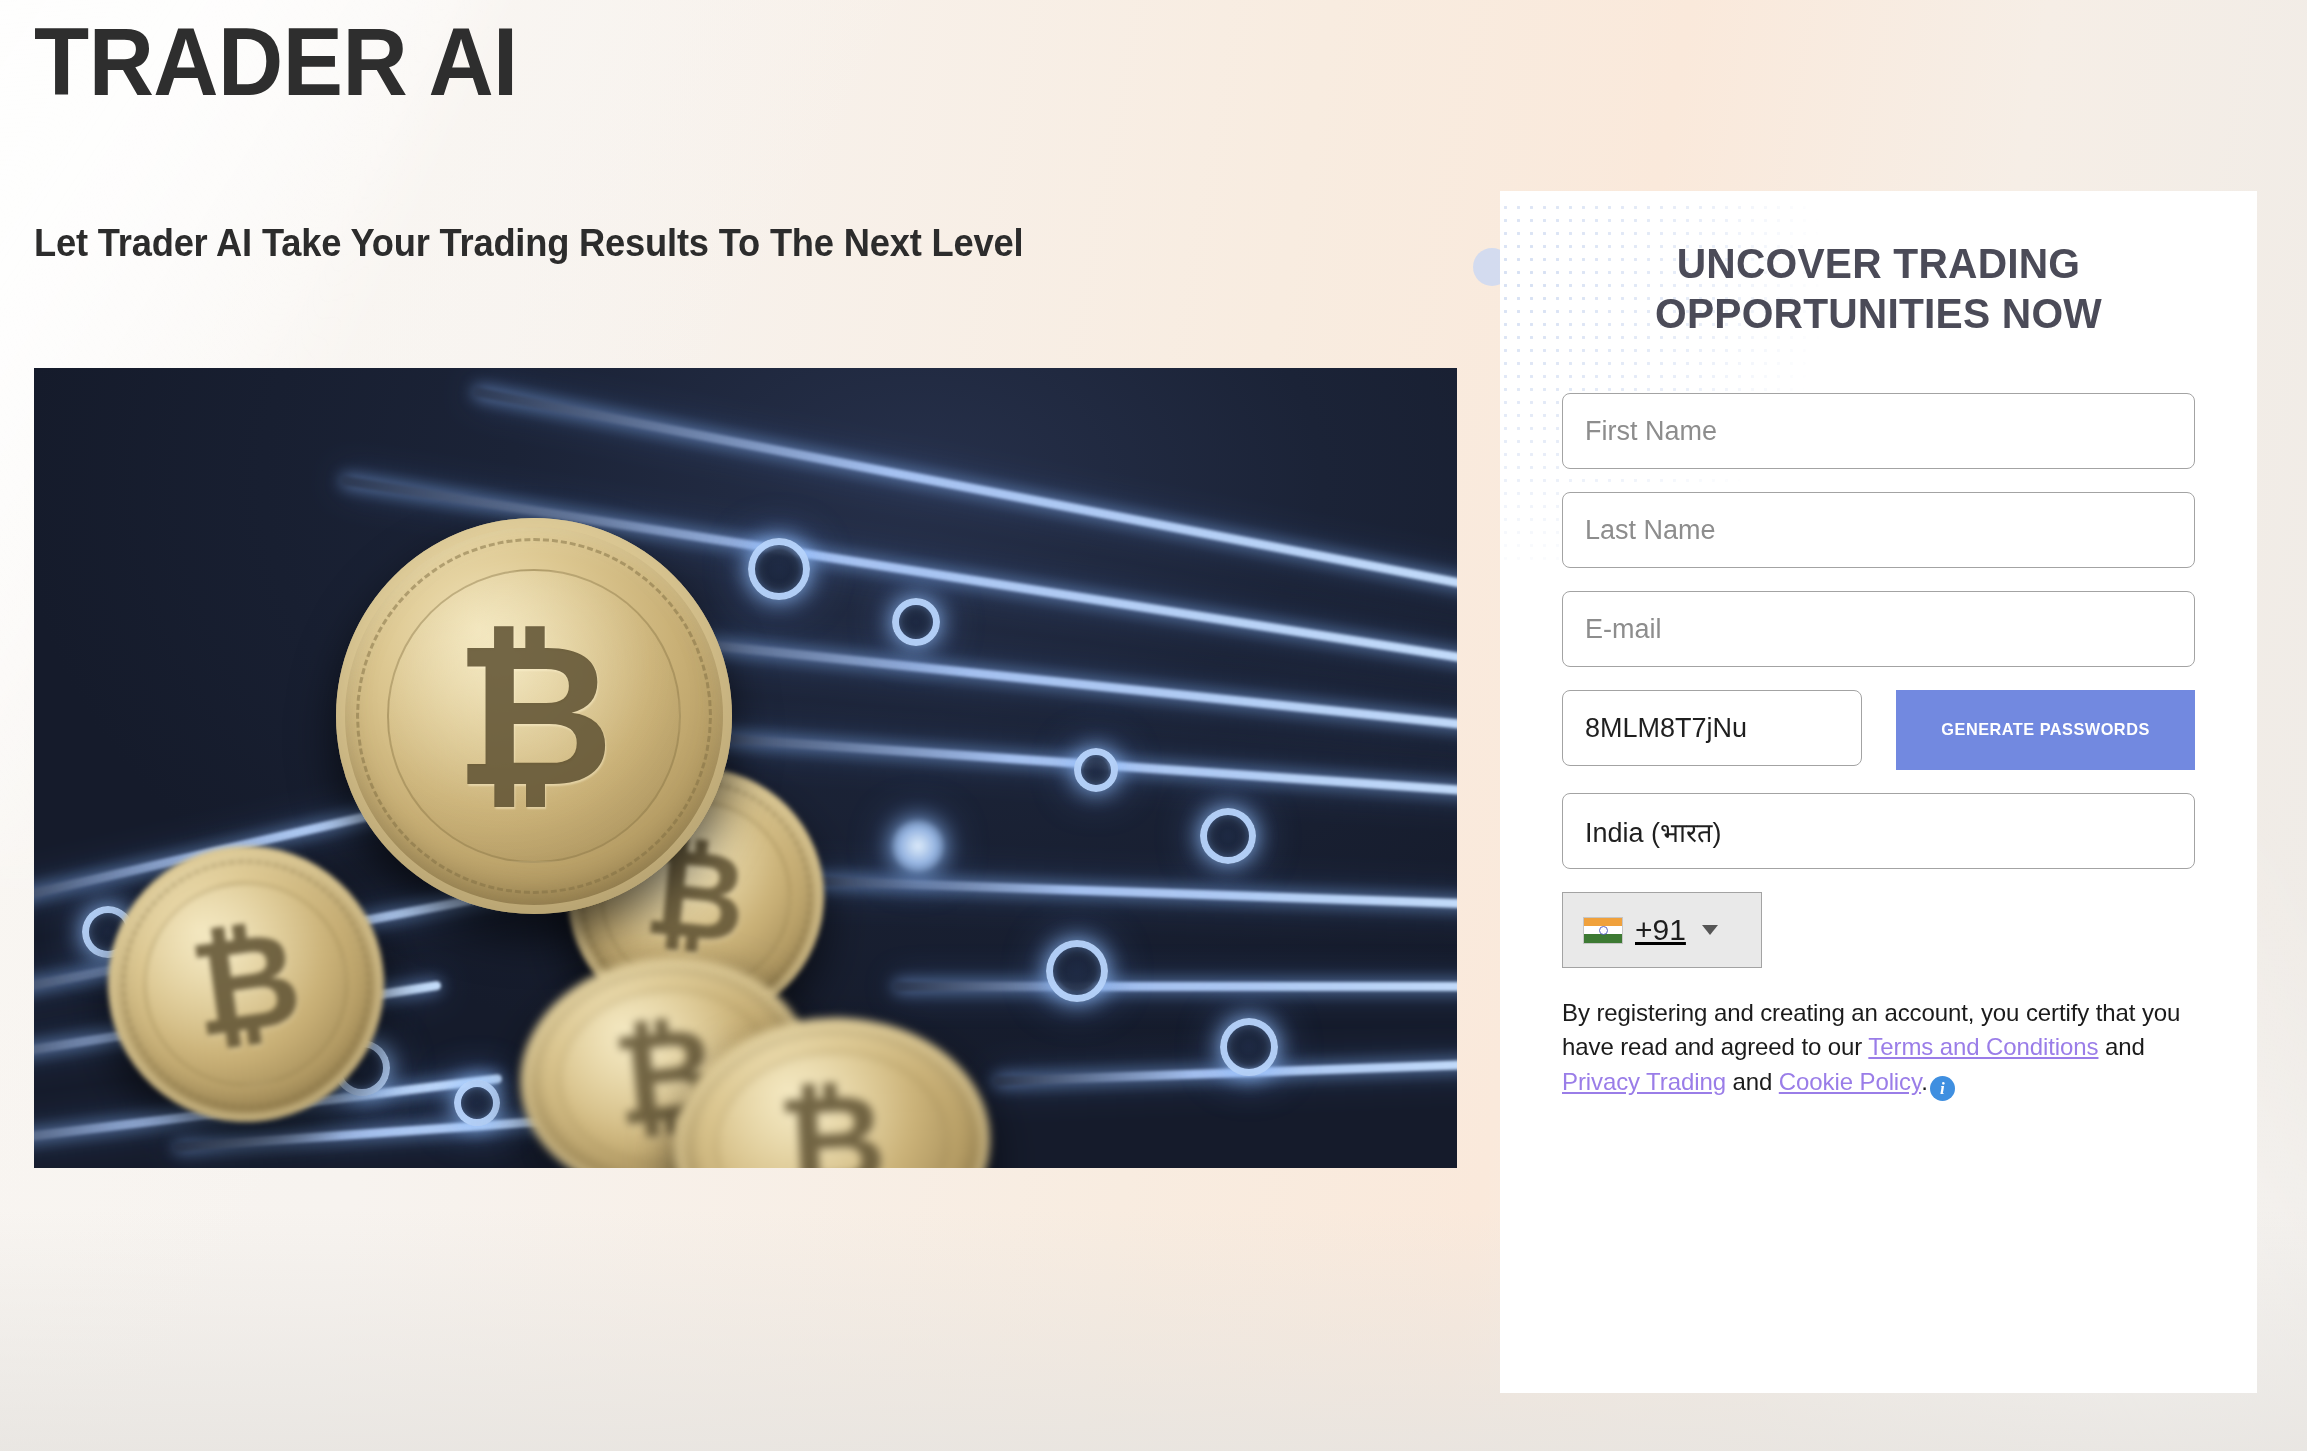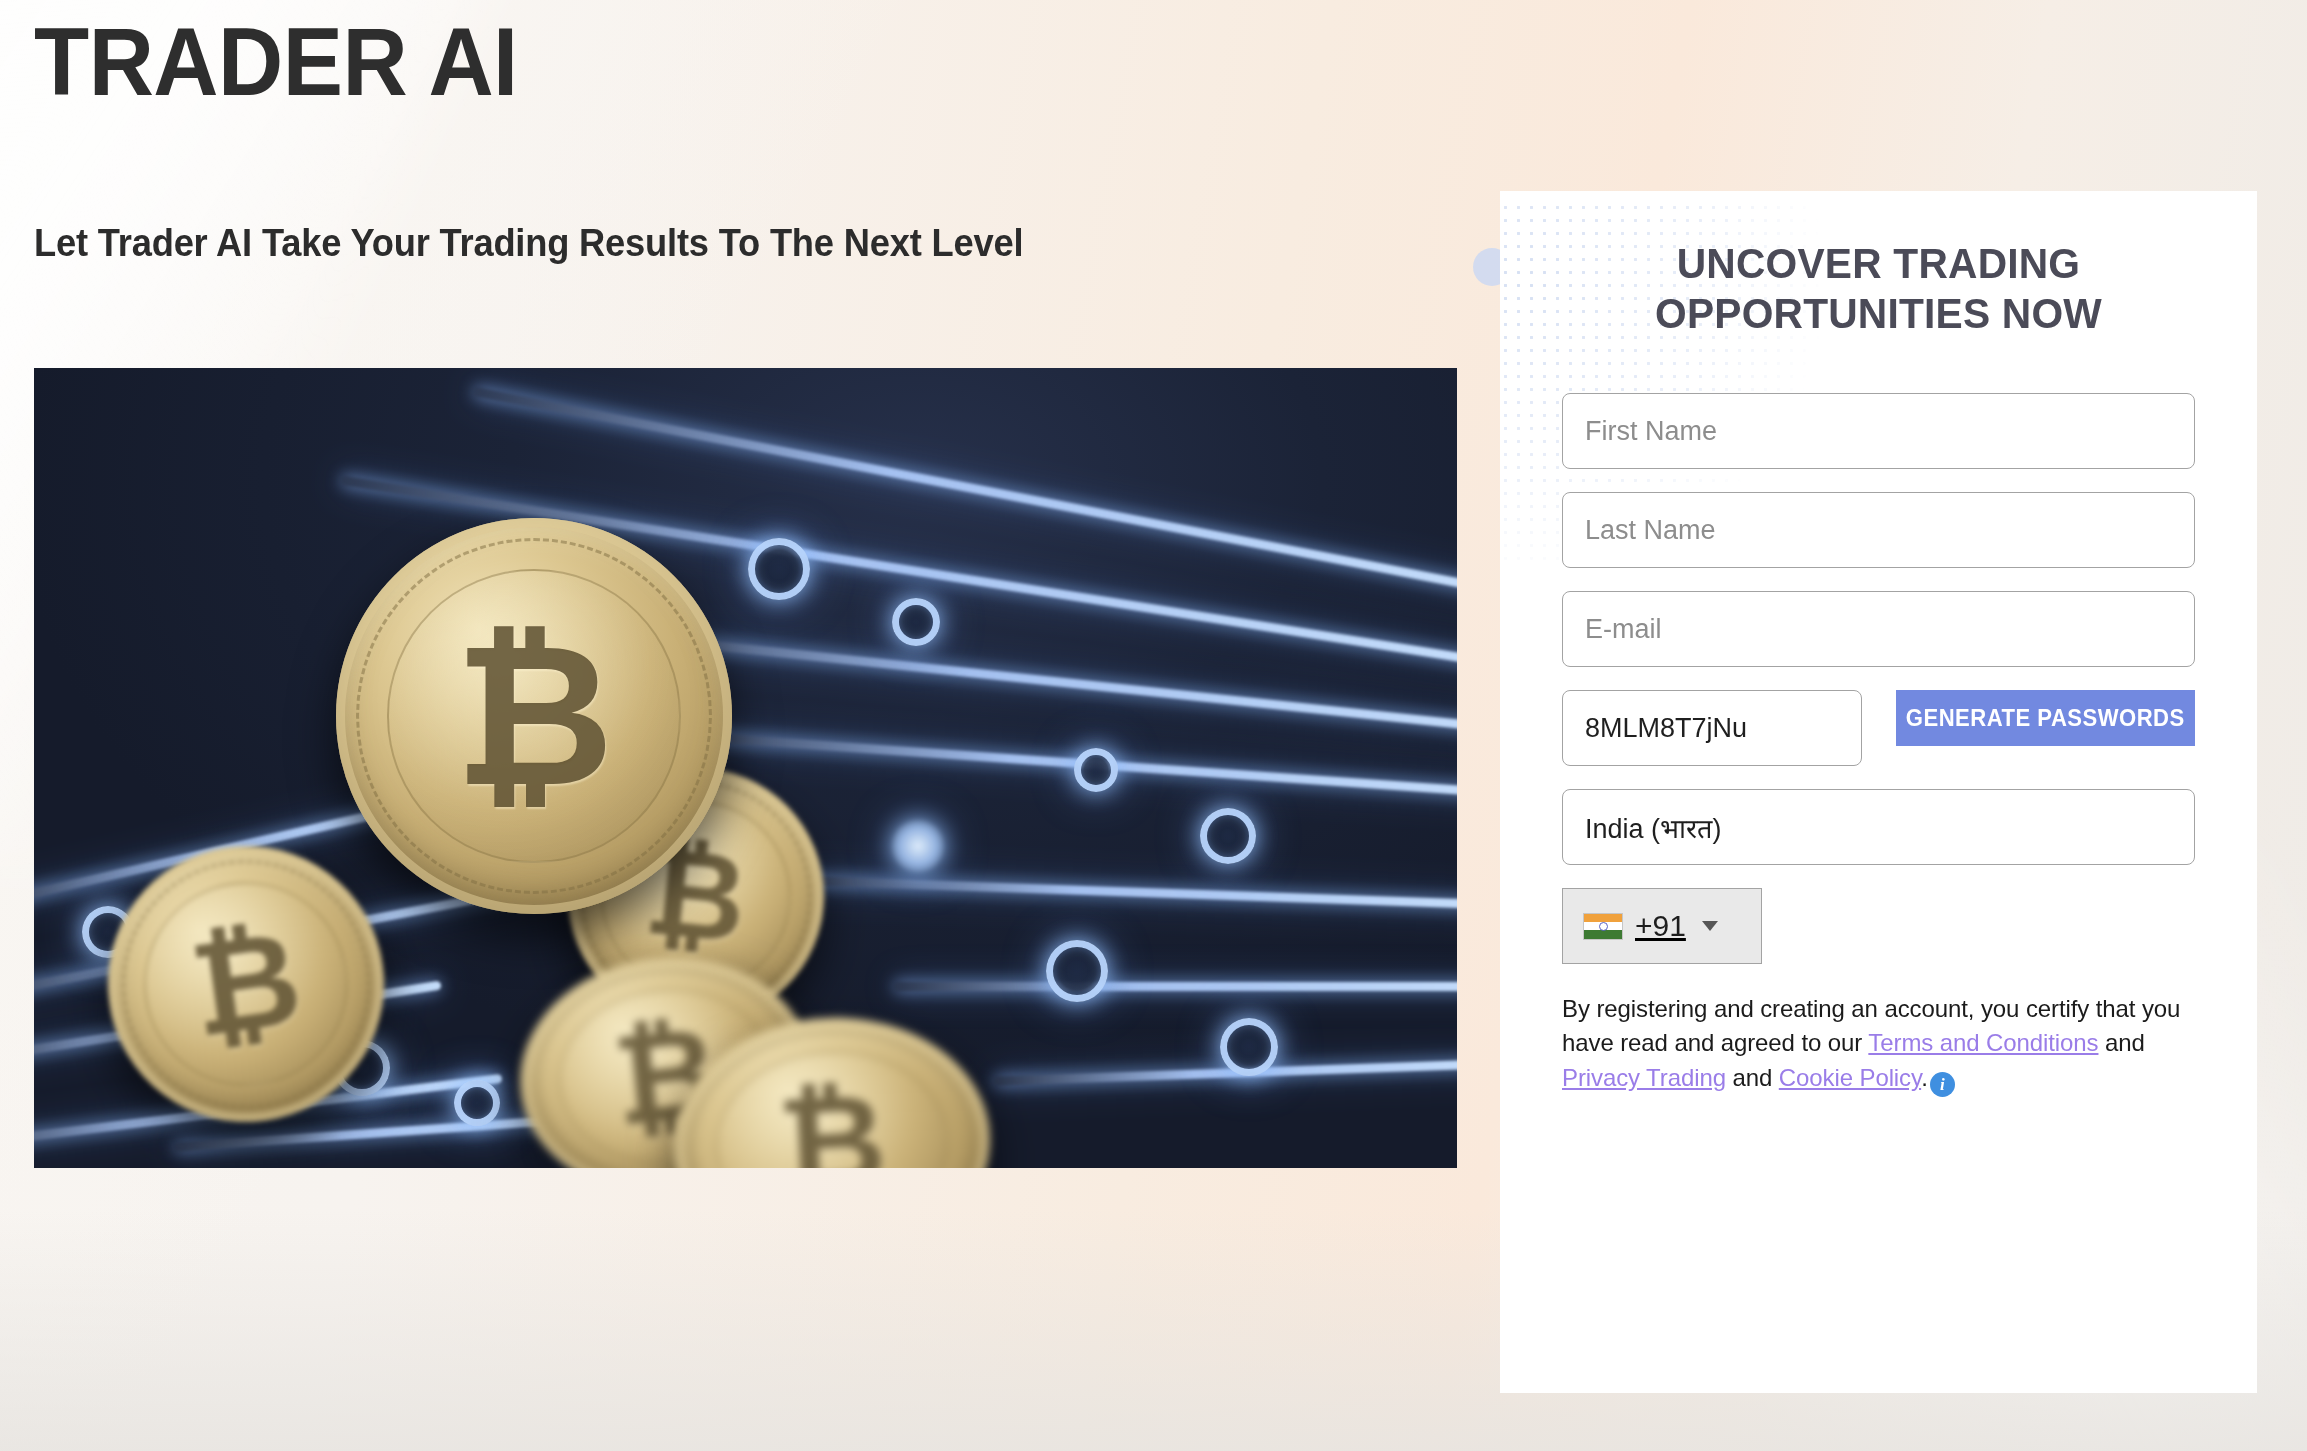--- a/index.html
+++ b/index.html
@@ -226,27 +226,27 @@
     gap: 0;
   }
   #password-field {
     width: 300px;
     height: 76px;
     margin-top: 0;
     flex: 0 0 300px;
   }
   #generate-passwords-button {
     flex: 1;
-    height: 56px;
+    height: 80px;
     margin-left: 34px;
     background: #7289e0;
     border: none;
     color: #ffffff;
     font-family: "Liberation Sans", sans-serif;
-    font-size: 23px;
+    font-size: 17px;
     font-weight: 700;
     letter-spacing: 0.5px;
     cursor: pointer;
     transform: none;
   }
   #generate-passwords-button span { display: inline-block; transform: scaleX(0.96); }
 
   
   #phone-row {
     display: flex;

